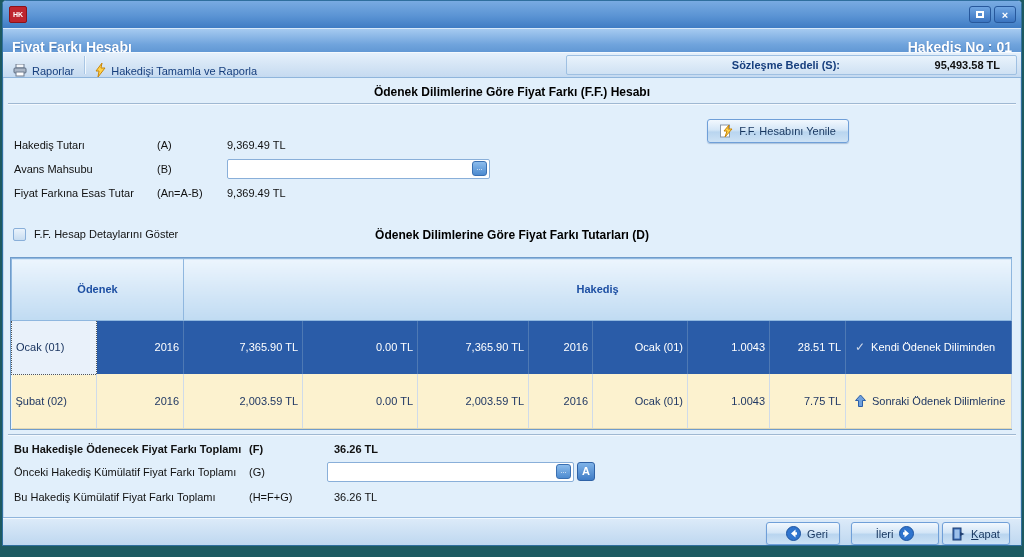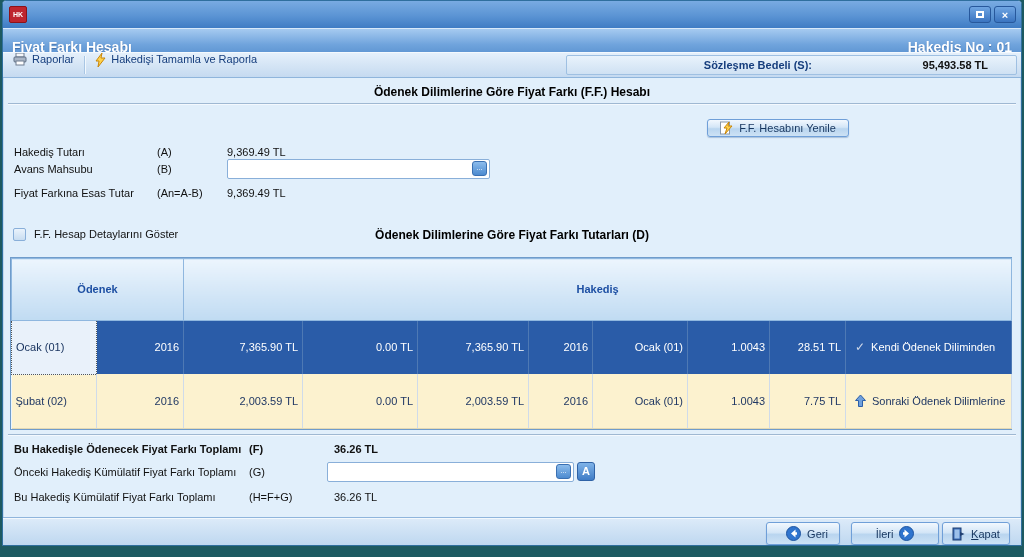--- a/index.html
+++ b/index.html
@@ -28,42 +28,42 @@
     border-top:1px solid #d8e9fa; display:flex; align-items:center;
     justify-content:space-between; padding:16px 9px;
     color:#fff; font-weight:bold; font-size:14px;
     text-shadow:0 1px 1px rgba(30,70,130,.55); }
 
   
   .toolbar { position:absolute; left:0; top:51px; right:0; height:26px;
     background:linear-gradient(180deg,#e5f0fb,#c5daf0);
     border-top:1px solid #f4f9fe; border-bottom:1px solid #8fb5dc;
     display:flex; align-items:center; font-size:11px; color:#163e7d; }
-  .tool-item { display:flex; align-items:flex-start; gap:5px; padding:0 10px;
+  .tool-item { display:flex; align-items:flex-end; gap:5px; padding:0 10px;
     height:100%; cursor:pointer; }
   .tool-sep { width:1px; height:18px; background:#a9c6e4;
     box-shadow:1px 0 0 #f2f8fd; }
   .sozlesme-panel { position:absolute; right:4px; top:2px; bottom:2px; left:563px;
     border:1px solid #9fc0e2; border-radius:2px;
     background:linear-gradient(180deg,#e9f3fc,#cfe1f3);
-    display:flex; align-items:center; justify-content:flex-end;gap:16px; }
+    display:flex; align-items:center; justify-content:flex-end; }
   .sozlesme-label { font-weight:bold; color:#163e7d; }
   .sozlesme-value { font-weight:bold; color:#111; width:160px; text-align:right;
-    margin-right:28px; }
+    margin-right:16px; }
 
   
   .content { position:absolute; left:0; top:77px; right:0; height:439px;
     background:#e1effb; border-left:1px solid #c2d9ef; border-right:1px solid #c2d9ef;
     font-size:11px; color:#111; }
   .sec-title { position:absolute; left:0; right:0; text-align:center;
     font-weight:bold; font-size:12px; color:#000; }
   .rule { position:absolute; left:4px; right:4px; height:2px;
     border-top:1px solid #9fb8d2; border-bottom:1px solid #f4f9fe; }
 
-  .refresh-btn { position:absolute; left:703px; top:41px; width:142px; height:18px;
+  .refresh-btn { position:absolute; left:703px; top:41px; width:142px; height:24px;
     border:1px solid #6f9fd8; border-radius:3px; cursor:pointer;
     background:linear-gradient(180deg,#f2f8fe,#d4e6f7 45%,#b9d5ef 55%,#cde2f5);
     display:flex; align-items:center; justify-content:center; gap:6px;
     font-size:11px; color:#16355e; box-shadow:0 1px 1px rgba(70,110,160,.35); }
 
   .form-row { position:absolute; left:0; right:0; height:20px; }
   .f-label { position:absolute; left:10px; top:3px; }
   .f-code  { position:absolute; left:153px; top:3px; }
   .f-value { position:absolute; left:223px; top:3px; }
   .bot .f-code { left:245px; }
@@ -180,21 +180,21 @@
     <div class="rule" style="top:25px;"></div>
 
     <button class="refresh-btn">
       <svg width="13" height="14" viewBox="0 0 13 14">
         <rect x="0.5" y="1" width="9" height="12" fill="#fff" stroke="#8a97a8"></rect>
         <polygon points="9,1 4,7 7,7 5,13 12,5 8,5" fill="#ffd24a" stroke="#c8860a" stroke-width="1"></polygon>
       </svg>
       <span>F.F. Hesabını Yenile</span>
     </button>
 
-    <div class="form-row" style="top:65px;">
+    <div class="form-row" style="top:58px;">
       <span class="f-label">Hakediş Tutarı</span>
       <span class="f-code">(A)</span>
       <span class="f-value">9,369.49 TL</span>
     </div>
 
     <div class="form-row" style="top:81px;">
       <span class="f-label" style="top:4px;">Avans Mahsubu</span>
       <span class="f-code" style="top:4px;">(B)</span>
       <input class="txt-input" type="text" value="" style="">
       <span class="dots-btn" style="left:468px; top:2px;">...</span>

